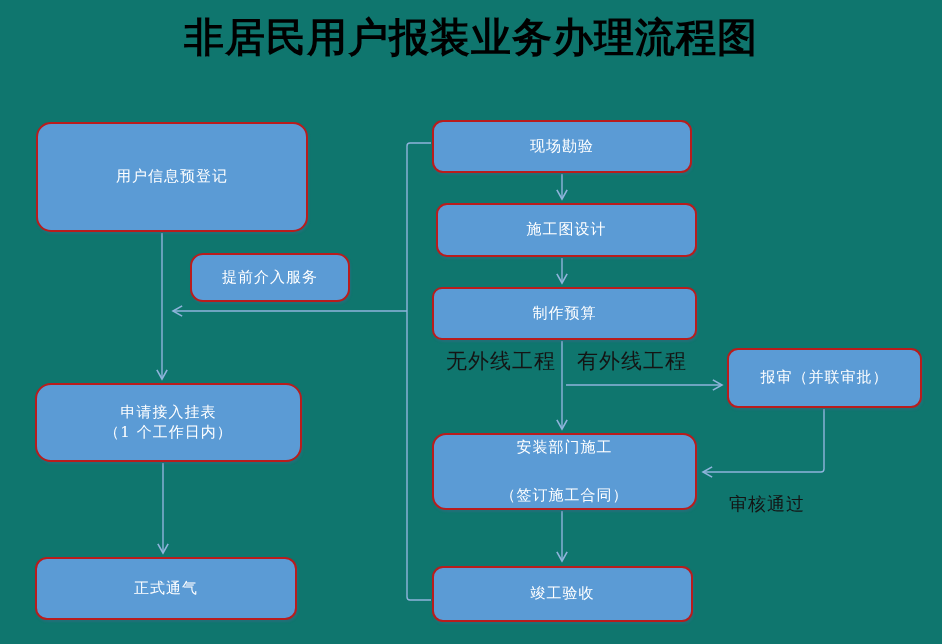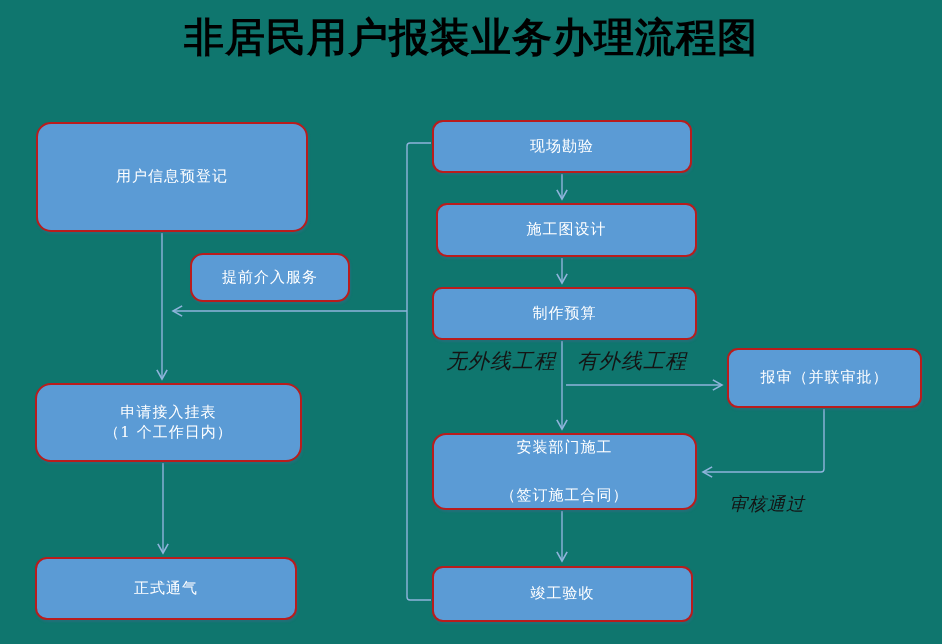--- a/index.html
+++ b/index.html
@@ -38,21 +38,20 @@
     line-height:1.3;
     box-shadow:1px 2px 2px rgba(70,100,140,0.35);
   }
   .flow-label{
     position:absolute;
     color:#141414;
     font-size:21px;
     text-align:center;
     letter-spacing:1px;
     white-space:nowrap;
-    font-style:italic;
   }
   .flow-label.small{font-size:18px;}
 
   
   #n-user-prereg   {left:36px;  top:122px; width:272px; height:110px; border-radius:15px;align-items:center;}
   #n-early-service {left:190px; top:253px; width:160px; height:49px;  border-radius:13px; border-width:2.5px;}
   #n-apply-meter   {left:35px;  top:383px; width:267px; height:79px;  border-radius:16px;}
   #n-official-gas  {left:35px;  top:557px; width:262px; height:63px;  border-radius:12px;}
   #n-site-survey   {left:432px; top:120px; width:260px; height:53px;  border-radius:11px;}
   #n-drawing-design{left:436px; top:203px; width:261px; height:54px;  border-radius:11px;}

